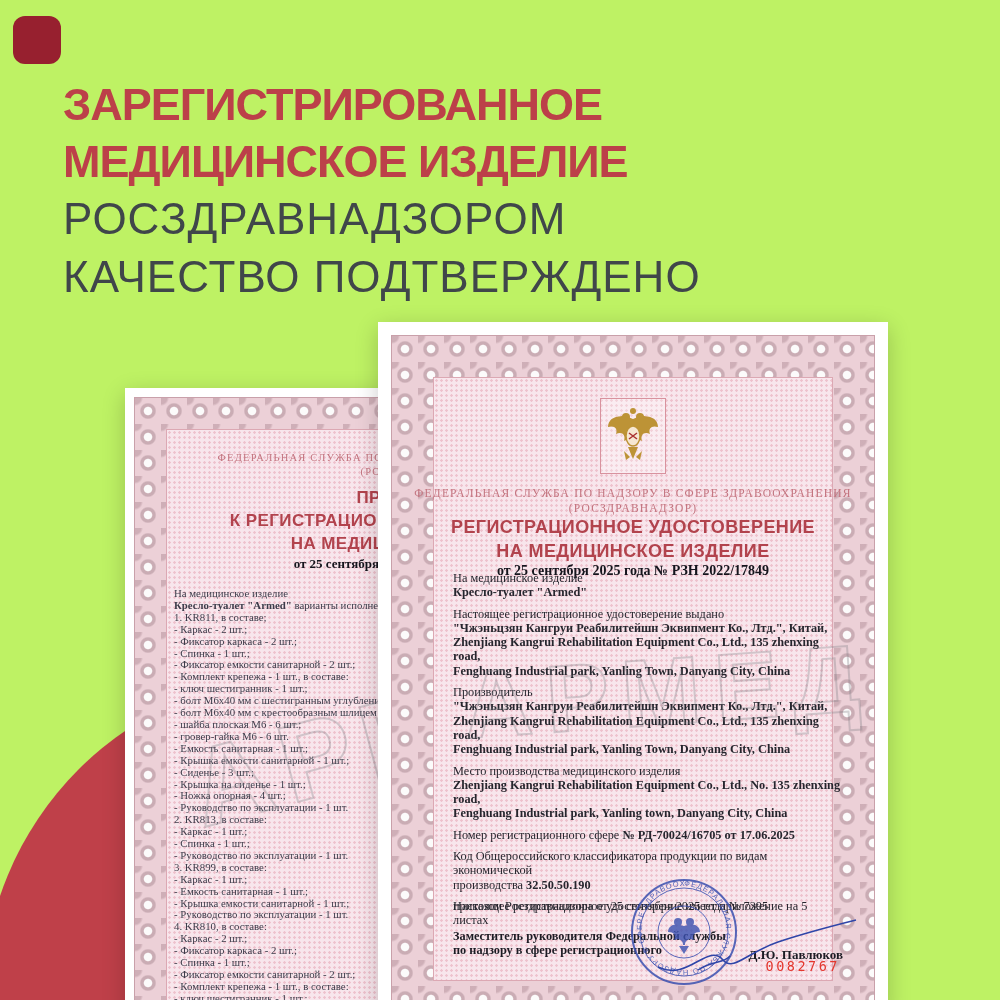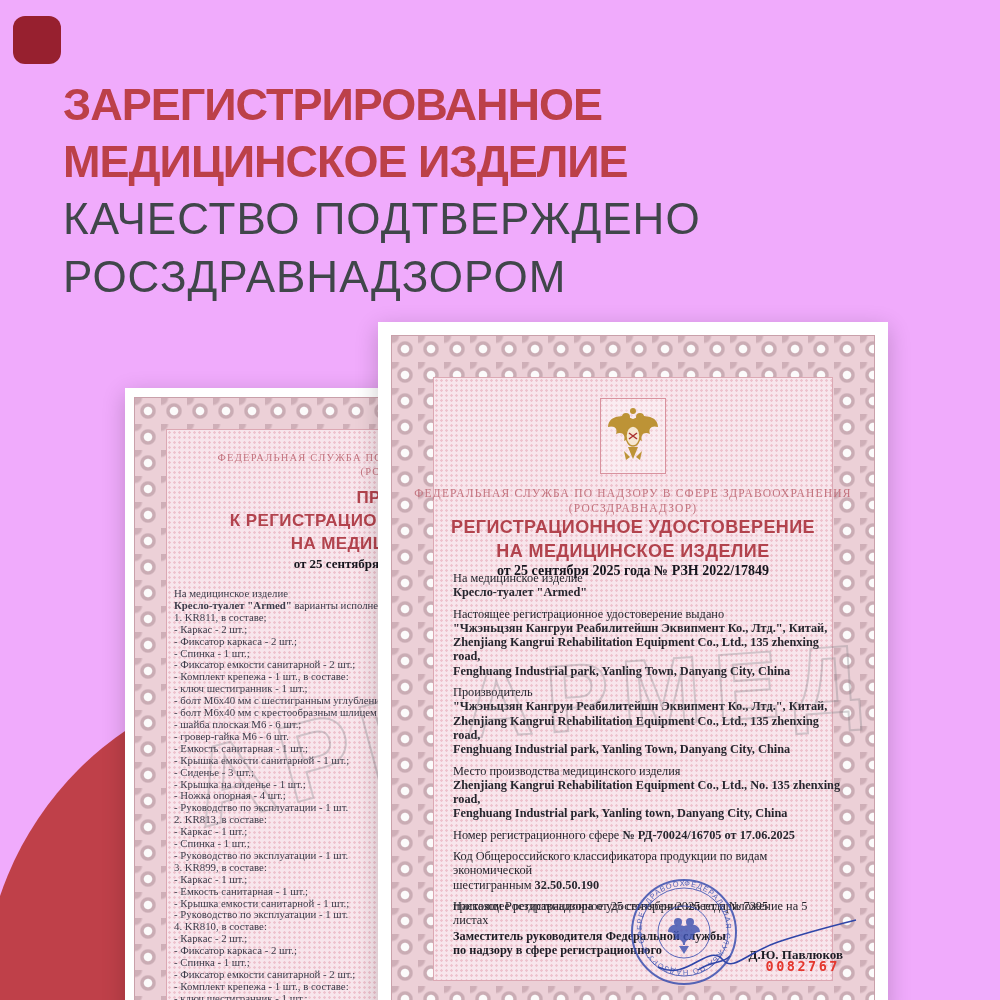--- a/index.html
+++ b/index.html
@@ -1,17 +1,17 @@
 <!DOCTYPE html>
 <html><head>
 <meta charset="utf-8">
 <style>
   html,body{margin:0;padding:0;}
   body{width:1000px;height:1000px;background:#efefef;font-family:"Liberation Sans",sans-serif;}
-  .canvas{position:relative;width:1000px;height:1000px;overflow:hidden;background:#f0abfc;}
+  .canvas{position:relative;width:1000px;height:1000px;overflow:hidden;background:#bef264;}
 
   
   .corner-square{position:absolute;left:13px;top:16px;width:48px;height:48px;border-radius:12px;background:#97202f;z-index:1;}
   .big-circle{position:absolute;left:-17px;top:674px;width:652px;height:652px;border-radius:50%;background:#bf4049;z-index:1;}
 
   
   .heading{position:absolute;left:63px;top:76px;z-index:2;}
   .h-red{font-size:45px;font-weight:700;letter-spacing:-1px;line-height:57px;color:#bc4049;}
   .h-gray{font-size:44px;font-weight:300;letter-spacing:1px;line-height:58px;color:#40464a;}
 
@@ -43,43 +43,43 @@
 
   .emblem-box{position:absolute;left:50%;transform:translateX(-50%);top:76px;width:64px;height:74px;border:1px solid #d8929e;display:flex;align-items:center;justify-content:center;background:rgba(255,255,255,.25);}
 
   .body-text{position:absolute;font-family:"Liberation Serif",serif;font-size:12.3px;line-height:14.3px;color:#26262e;}
   .cert-front .body-text{left:75px;width:392px;top:249px;}
   .para{margin-bottom:7px;}
   .tline .b{font-weight:700;}
   .order-block{position:absolute;left:75px;top:577px;font-family:"Liberation Serif",serif;font-size:12.3px;line-height:14.3px;color:#26262e;}
   .official-block{position:absolute;left:75px;top:607px;width:392px;font-family:"Liberation Serif",serif;font-size:12.3px;line-height:14.3px;font-weight:700;color:#1c1c24;}
   .official-name{position:absolute;right:45px;top:625px;font-family:"Liberation Serif",serif;font-size:13px;font-weight:700;color:#1c1c24;}
-  .serial{position:absolute;right:48px;top:636px;font-family:"DejaVu Sans Mono",monospace;font-size:13.5px;letter-spacing:2.5px;color:#e4372e;font-weight:700;}
+  .serial{position:absolute;right:48px;top:636px;font-family:"DejaVu Sans Mono",monospace;font-size:13.5px;letter-spacing:2.5px;color:#e4372e;font-weight:400;}
 
   .back-list{position:absolute;left:49px;top:200px;font-family:"Liberation Serif",serif;font-size:10.8px;line-height:11.9px;color:#3c3c4a;white-space:nowrap;}
 
   .wm{position:absolute;font-weight:800;color:transparent;-webkit-text-stroke:2px rgba(125,125,130,.32);pointer-events:none;z-index:5;}
   .wm-front{left:85px;top:315px;font-size:95px;letter-spacing:14px;transform:rotate(-4deg);}
   .wm-back{left:60px;top:280px;font-size:110px;letter-spacing:12px;transform:rotate(-15deg);}
 
   .stamp-wrap{position:absolute;left:250px;top:550px;width:235px;height:125px;z-index:6;}
 </style>
 </head>
 <body>
 
 <div class="canvas">
 
   <div class="corner-square"></div>
   <div class="big-circle"></div>
 
   <div class="heading">
     <div class="h-red">ЗАРЕГИСТРИРОВАННОЕ</div>
     <div class="h-red">МЕДИЦИНСКОЕ ИЗДЕЛИЕ</div>
+    <div class="h-gray">РОСЗДРАВНАДЗОРОМ</div>
     <div class="h-gray">КАЧЕСТВО ПОДТВЕРЖДЕНО</div>
-    <div class="h-gray">РОСЗДРАВНАДЗОРОМ</div>
   </div>
 
   <div class="cert cert-back">
     <div class="band"></div>
     <div class="field"></div>
     <div class="centered agency agency-sm" style="top:64px;">ФЕДЕРАЛЬНАЯ СЛУЖБА ПО НАДЗОРУ В СФЕРЕ ЗДРАВООХРАНЕНИЯ</div>
     <div class="centered agency agency-sm" style="top:78px;">(РОСЗДРАВНАДЗОР)</div>
     <div class="centered cert-title cert-title-sm" style="top:100px;">ПРИЛОЖЕНИЕ</div>
     <div class="centered cert-title cert-title-sm" style="top:123px;">К РЕГИСТРАЦИОННОМУ УДОСТОВЕРЕНИЮ</div>
     <div class="centered cert-title cert-title-sm" style="top:146px;">НА МЕДИЦИНСКОЕ ИЗДЕЛИЕ</div>
@@ -172,21 +172,21 @@
         <div class="para">
           <div class="tline"><span>Место производства медицинского изделия</span></div>
           <div class="tline"><span class="b">Zhenjiang Kangrui Rehabilitation Equipment Co., Ltd., No. 135 zhenxing road,</span></div>
           <div class="tline"><span class="b">Fenghuang Industrial park, Yanling town, Danyang City, China</span></div>
         </div>
         <div class="para">
           <div class="tline"><span>Номер регистрационного сфере </span><span class="b">№ РД-70024/16705 от 17.06.2025</span></div>
         </div>
         <div class="para">
           <div class="tline"><span>Код Общероссийского классификатора продукции по видам экономической</span></div>
-          <div class="tline"><span>шестигранным </span><span class="b">32.50.50.190</span></div>
+          <div class="tline"><span>производства </span><span class="b">32.50.50.190</span></div>
         </div>
         <div class="para">
           <div class="tline"><span>Настоящее регистрационное удостоверение имеет приложение на 5 листах</span></div>
         </div>
       </div>
 
     <div class="order-block">
       <div class="tline">приказом Росздравнадзора от 25 сентября 2025 года № 7395</div>
     </div>
 

